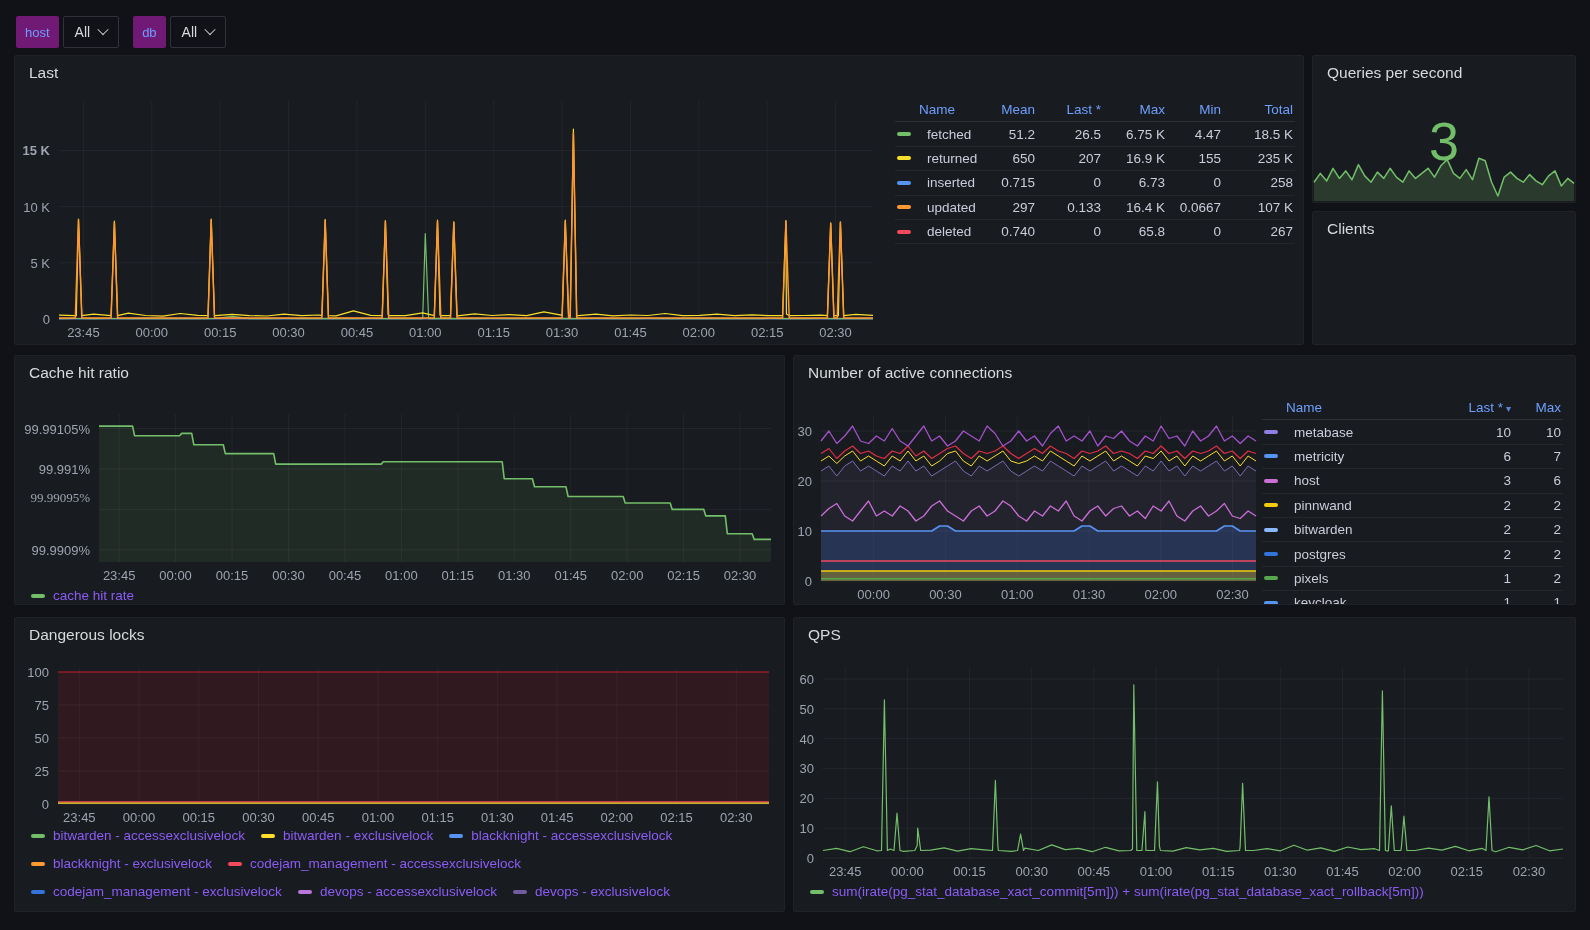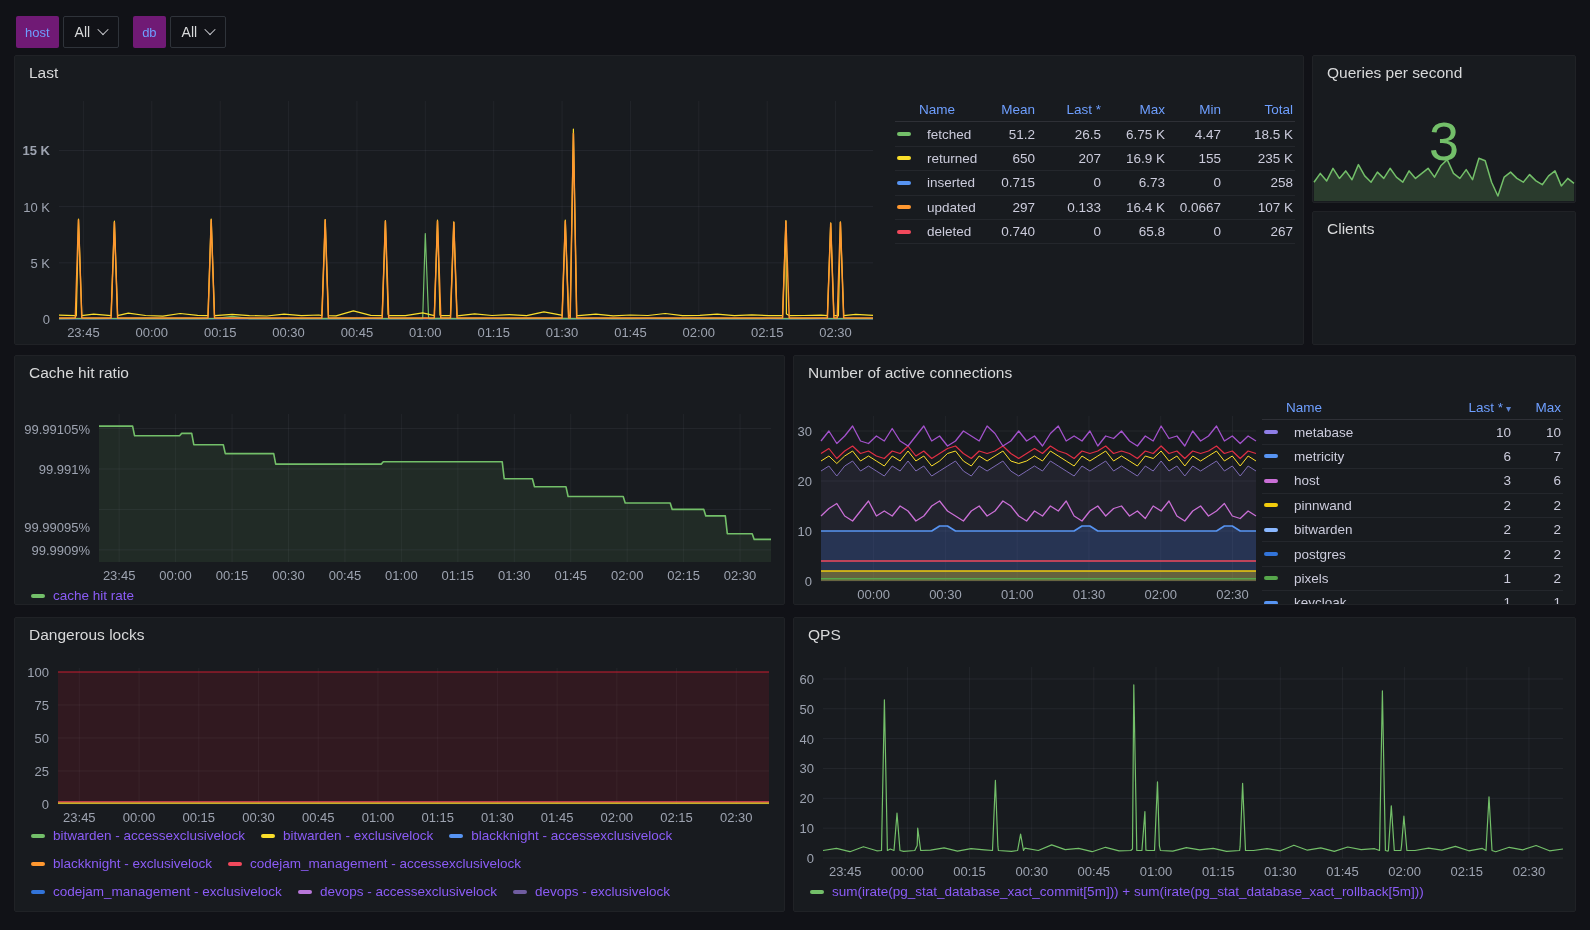--- a/index.html
+++ b/index.html
@@ -201,21 +201,21 @@
           <line x1="358.848" x2="358.848" y1="0" y2="148" stroke="rgba(204,204,220,0.06)"></line>
           <line x1="415.296" x2="415.296" y1="0" y2="148" stroke="rgba(204,204,220,0.06)"></line>
           <line x1="471.74399999999997" x2="471.74399999999997" y1="0" y2="148" stroke="rgba(204,204,220,0.06)"></line>
           <line x1="528.192" x2="528.192" y1="0" y2="148" stroke="rgba(204,204,220,0.06)"></line>
           <line x1="584.64" x2="584.64" y1="0" y2="148" stroke="rgba(204,204,220,0.06)"></line>
           <line x1="641.088" x2="641.088" y1="0" y2="148" stroke="rgba(204,204,220,0.06)"></line>
           <path d="M0.0 12.1 L33.6 12.1 L35.6 21.8 L80.6 21.8 L82.7 19.4 L92.7 19.4 L94.8 30.7 L124.3 30.7 L126.3 39.6 L174.7 39.6 L176.7 50.1 L282.2 50.1 L284.3 47.7 L403.2 47.7 L405.2 64.7 L433.4 64.7 L435.5 72.8 L467.0 72.8 L469.1 82.5 L524.2 82.5 L526.2 89.0 L571.2 89.0 L573.2 95.4 L604.8 95.4 L606.8 101.9 L626.3 101.9 L628.3 119.7 L653.2 119.7 L655.2 125.4 L672.0 125.4 L672.0 148.0 L0.0 148.0 Z" fill="rgba(115,191,105,0.10)" stroke="none"></path>
           <path d="M0.0 12.1 L33.6 12.1 L35.6 21.8 L80.6 21.8 L82.7 19.4 L92.7 19.4 L94.8 30.7 L124.3 30.7 L126.3 39.6 L174.7 39.6 L176.7 50.1 L282.2 50.1 L284.3 47.7 L403.2 47.7 L405.2 64.7 L433.4 64.7 L435.5 72.8 L467.0 72.8 L469.1 82.5 L524.2 82.5 L526.2 89.0 L571.2 89.0 L573.2 95.4 L604.8 95.4 L606.8 101.9 L626.3 101.9 L628.3 119.7 L653.2 119.7 L655.2 125.4 L672.0 125.4" fill="none" stroke="#73BF69" stroke-width="1.6" stroke-linejoin="round"></path>
         </svg>
         <span class="ytick" style="top: 135.869px;">99.9909%</span>
-        <span class="ytick" style="top: 113px;">99.99095%</span>
+        <span class="ytick" style="top: 84px; font-family: Liberation Serif, serif;">99.99095%</span>
         <span class="ytick" style="top: 54.9945px;">99.991%</span>
         <span class="ytick" style="top: 14.5574px;">99.99105%</span>
         <span class="xtick" style="left: 20.16px;">23:45</span>
         <span class="xtick" style="left: 76.608px;">00:00</span>
         <span class="xtick" style="left: 133.056px;">00:15</span>
         <span class="xtick" style="left: 189.504px;">00:30</span>
         <span class="xtick" style="left: 245.952px;">00:45</span>
         <span class="xtick" style="left: 302.4px;">01:00</span>
         <span class="xtick" style="left: 358.848px;">01:15</span>
         <span class="xtick" style="left: 415.296px;">01:30</span>

